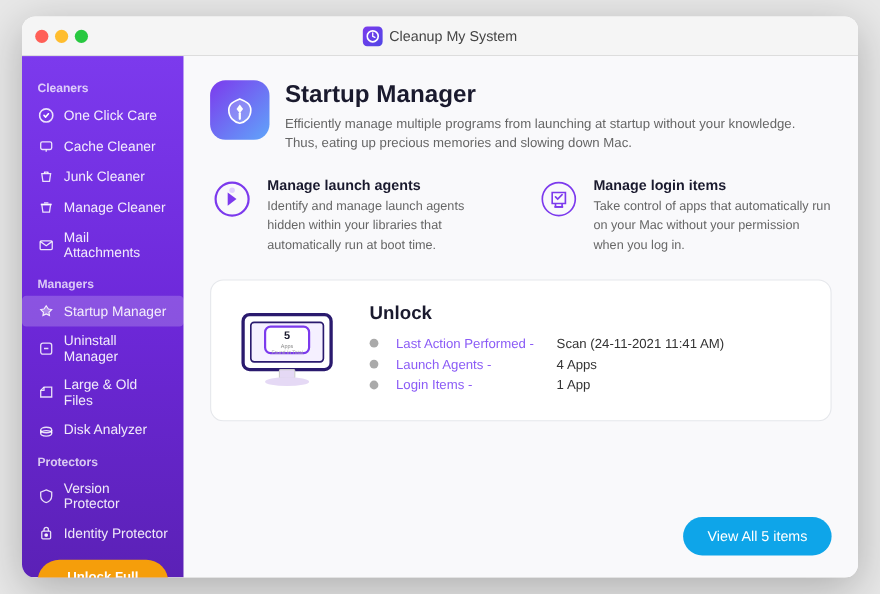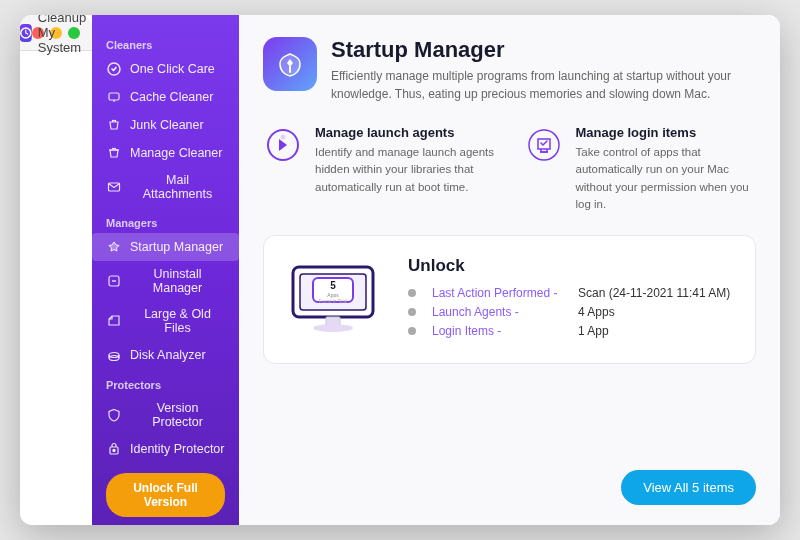--- a/index.html
+++ b/index.html
@@ -13,21 +13,21 @@
       height: 540px;
       overflow: hidden;
     }
     .window {
       width: 760px;
       height: 510px;
       background: #fff;
       border-radius: 12px;
       box-shadow: 0 10px 40px rgba(0,0,0,0.25);
       display: flex;
-      flex-direction: row;
+      flex-direction: column;
       overflow: hidden;
     }
     .titlebar {
       background: #f5f5f5;
       height: 36px;
       display: flex;
       align-items: center;
       padding: 0 12px;
       border-bottom: 1px solid #ddd;
       border-radius: 12px 12px 0 0;
@@ -87,21 +87,20 @@
     .sidebar-item {
       display: flex;
       align-items: center;
       gap: 8px;
       padding: 6px 14px;
       cursor: pointer;
       border-radius: 0;
       font-size: 12.5px;
       color: rgba(255,255,255,0.9);
       transition: background 0.15s;
-      text-align: center;
     }
     .sidebar-item.active {
       background: rgba(255,255,255,0.2);
       border-radius: 4px;
     }
     .sidebar-item-icon {
       width: 16px;
       height: 16px;
       flex-shrink: 0;
       display: flex;

